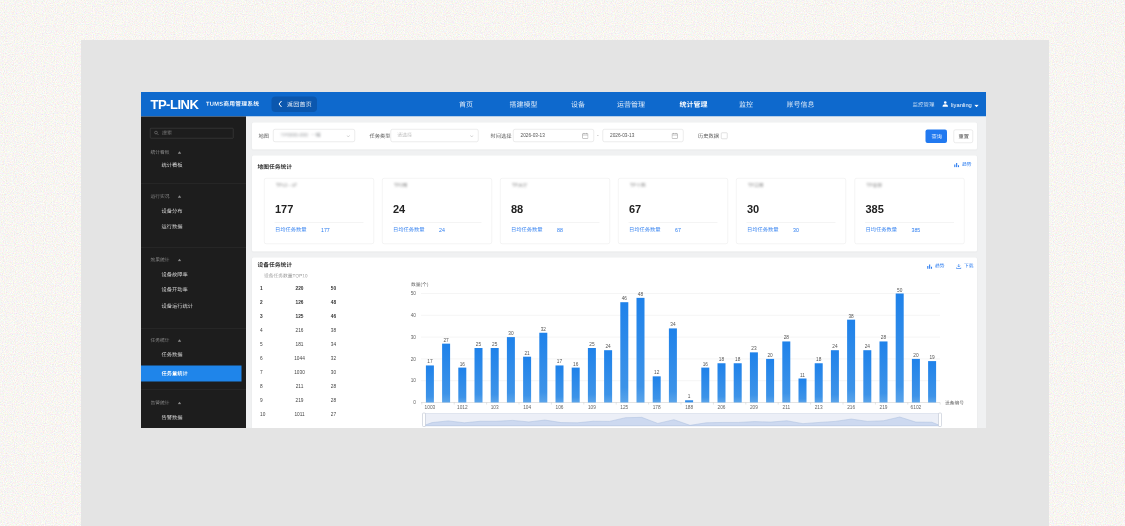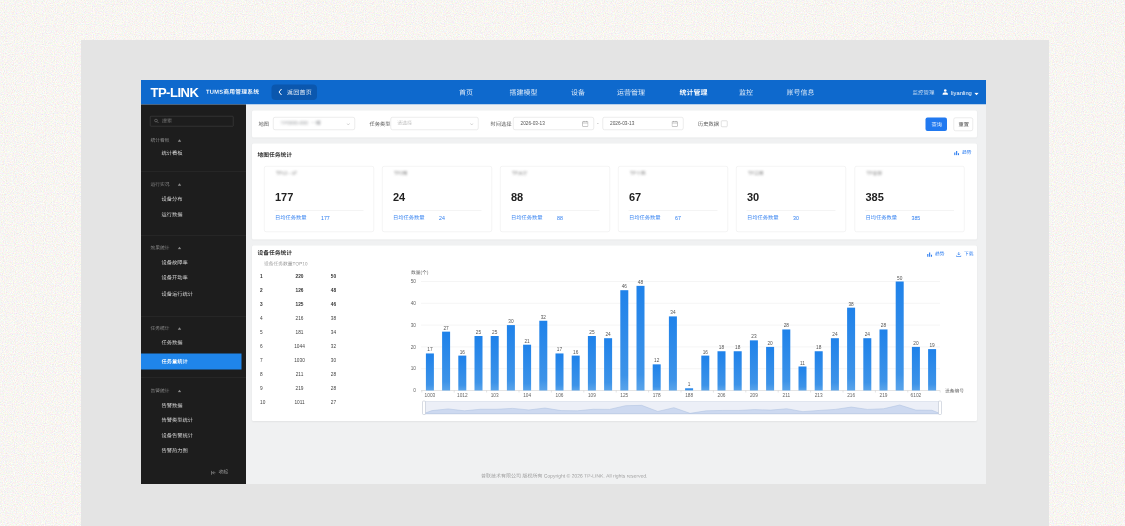--- a/index.html
+++ b/index.html
@@ -1,20 +1,20 @@
 <!DOCTYPE html>
 <html><head><meta charset="utf-8">
 <style>
 *{margin:0;padding:0;box-sizing:border-box;}
 html,body{width:1125px;height:526px;overflow:hidden;}
 body{font-family:"Liberation Sans",sans-serif;background:#f5f0ea;position:relative;}
 .abs{position:absolute;}
 .noise{position:absolute;left:0;top:0;width:1125px;height:526px;}
 #grayrect{left:81px;top:40px;width:968px;height:486px;background:#e4e4e4;}
-#app{left:141px;top:80px;width:845px;height:404px;overflow:hidden;}
+#app{left:141px;top:92px;width:845px;height:336px;overflow:hidden;}
 #app2x{width:1690px;height:808px;transform:scale(0.5);transform-origin:0 0;position:absolute;background:#f0f1f2;}
 #hdr{left:0;top:0;width:1690px;height:49px;background:#0e69cd;}
 #logo{left:19px;top:10px;font-size:26px;font-weight:bold;color:#fff;letter-spacing:-1px;}
 #backbtn{left:261px;top:9px;width:91px;height:31px;background:#0b57ae;border-radius:8px;}
 #side{left:0;top:49px;width:210px;height:759px;background:#1d1d1d;}
 #search{left:18px;top:23px;width:167px;height:21px;border:1px solid #4a4a4a;border-radius:2px;background:#1d1d1d;}
 .mdiv{left:0px;width:210px;height:1px;background:#303030;}
 #mactive{left:0;top:498px;width:201px;height:32px;background:#1f85ea;}
 .panel{background:#fff;border-radius:3px;box-shadow:0 1px 4px rgba(0,0,0,0.06);}
 .fsel{background:#fff;border:1px solid #d9d9d9;border-radius:4px;height:26px;}

